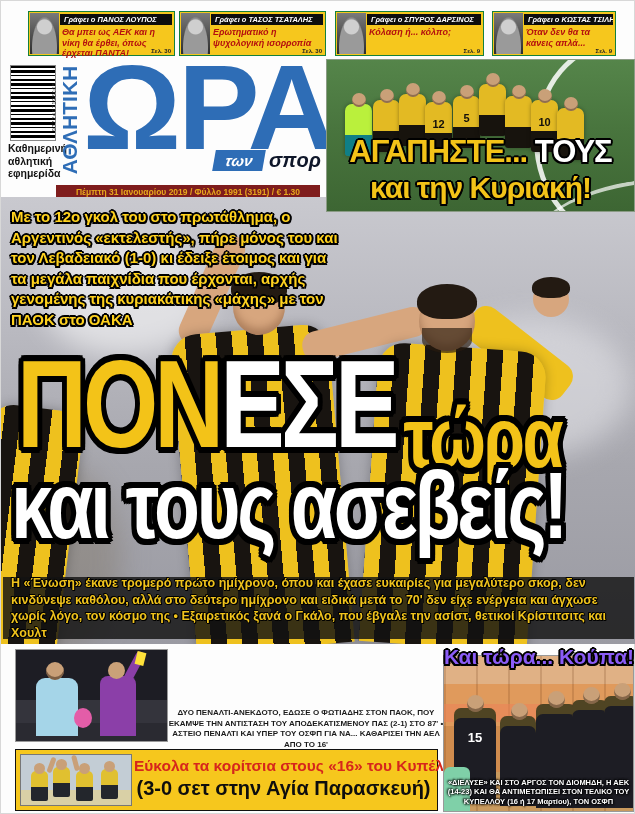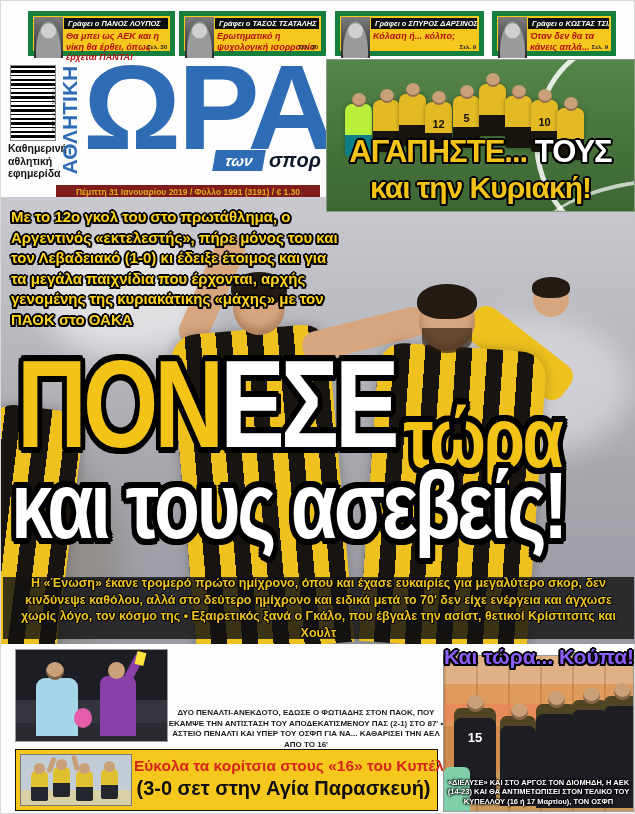--- a/index.html
+++ b/index.html
@@ -10,21 +10,21 @@
   }
   .abs{position:absolute;}
   .page{width:635px;height:814px;position:absolute;top:0;left:0;background:#fdfdfd;border:1px solid #d8d8d8;box-sizing:border-box;}
 
   
   .ol1{text-shadow:-1px 0 #000,1px 0 #000,0 -1px #000,0 1px #000,1px 1px #000,-1px -1px #000;}
   .ol2{text-shadow:-2px 0 #000,2px 0 #000,0 -2px #000,0 2px #000,-1.5px -1.5px #000,1.5px -1.5px #000,-1.5px 1.5px #000,1.5px 1.5px #000;}
   .ol6{text-shadow:-6px 0 #000,6px 0 #000,0 -6px #000,0 6px #000,-4px -4px #000,4px -4px #000,-4px 4px #000,4px 4px #000,-6px 3px #000,6px 3px #000,-6px -3px #000,6px -3px #000,-3px -6px #000,3px -6px #000,-3px 6px #000,3px 6px #000;}
 
   
-  .colbox{position:absolute;top:10px;height:45px;background:#f6c71d;border:5px solid #15803d;box-sizing:border-box;}
+  .colbox{position:absolute;top:10px;height:45px;background:#f6c71d;border:1px solid #15803d;box-sizing:border-box;}
   .colphoto{position:absolute;left:1px;top:1px;width:29px;height:41px;
     background:
       radial-gradient(circle at 50% 34%, #cfcfcf 0 7px, rgba(0,0,0,0) 8px),
       radial-gradient(ellipse at 50% 85%, #9a9a9a 0 12px, rgba(0,0,0,0) 13px),
       linear-gradient(#7a7a7a,#2c2c2c);
   }
   .colhead{position:absolute;left:31px;right:2px;top:2px;height:11px;background:#0d0d0d;color:#fff;
     font-size:7.5px;font-weight:bold;font-style:italic;line-height:11px;padding-left:4px;white-space:nowrap;overflow:hidden;}
   .coltext{position:absolute;left:33px;right:3px;top:15px;color:#b40f0f;font-weight:bold;font-style:italic;
     font-size:9px;line-height:10.5px;}
@@ -74,21 +74,21 @@
   .hl1{left:16px;top:346px;z-index:3;transform:scaleX(0.78);transform-origin:left top;white-space:nowrap;display:flex;align-items:flex-start;}
   .hl1 .big{font-size:124px;line-height:.92;font-weight:900;letter-spacing:-5px;}
   .hl1 .yel{color:#f3c318;}
   .hl1 .wh{color:#ffffff;}
   .hl1 .now{font-size:86px;line-height:.9;font-weight:900;color:#f3c318;margin-left:10px;margin-top:52px;letter-spacing:-3px;}
   .hl2{left:10px;top:458px;z-index:3;transform:scaleX(0.80);transform-origin:left top;white-space:nowrap;
     font-size:94px;line-height:1;font-weight:900;color:#ffffff;letter-spacing:-4px;}
 
   .deckband{left:2px;top:576px;width:631px;height:62px;background:rgba(18,18,18,0.82);z-index:3;
     display:flex;align-items:center;justify-content:center;}
-  .deckband .txt{color:#f0c31c;font-weight:bold;font-size:12.5px;line-height:16.5px;text-align:center;padding:0 8px;}
+  .deckband .txt{color:#f0c31c;font-weight:bold;font-size:12.5px;line-height:16.5px;text-align:left;padding:0 8px;}
 
   
   .refphoto{left:14px;top:648px;width:153px;height:93px;overflow:hidden;border:1px solid #999;box-sizing:border-box;
     background:linear-gradient(180deg,#1d1d24 0 55%,#34343c 55% 80%,#2a2a31 80%);}
   .ref-body{position:absolute;left:84px;top:26px;width:36px;height:60px;background:#8b3fa8;border-radius:8px 8px 0 0;}
   .ref-head{position:absolute;left:92px;top:12px;width:17px;height:17px;border-radius:50%;background:#caa178;}
   .ref-arm{position:absolute;left:112px;top:0px;width:9px;height:40px;background:#8b3fa8;border-radius:4px;transform:rotate(28deg);}
   .ref-card{position:absolute;left:120px;top:2px;width:9px;height:13px;background:#ffe23a;transform:rotate(14deg);}
   .opp-body{position:absolute;left:20px;top:28px;width:42px;height:58px;background:#a5d5e8;border-radius:9px 9px 0 0;}
   .opp-head{position:absolute;left:30px;top:12px;width:18px;height:18px;border-radius:50%;background:#c9a078;box-shadow:inset 0 -3px 0 rgba(50,30,15,.5);}

